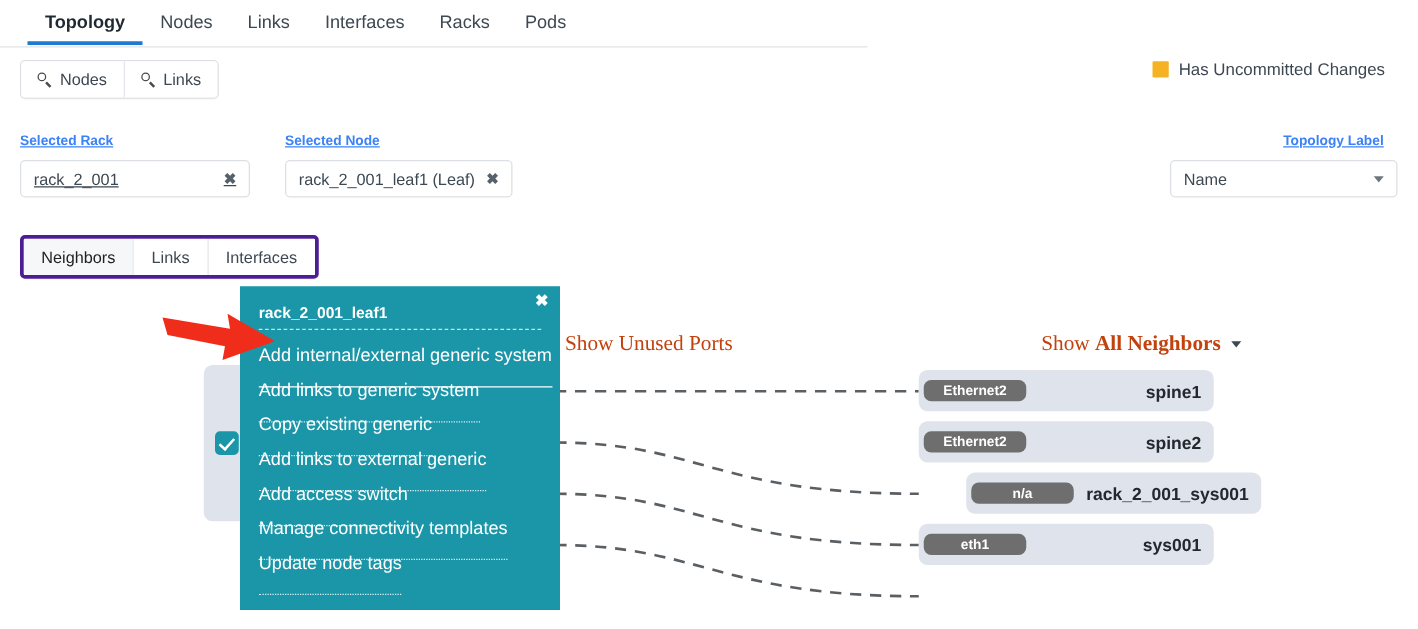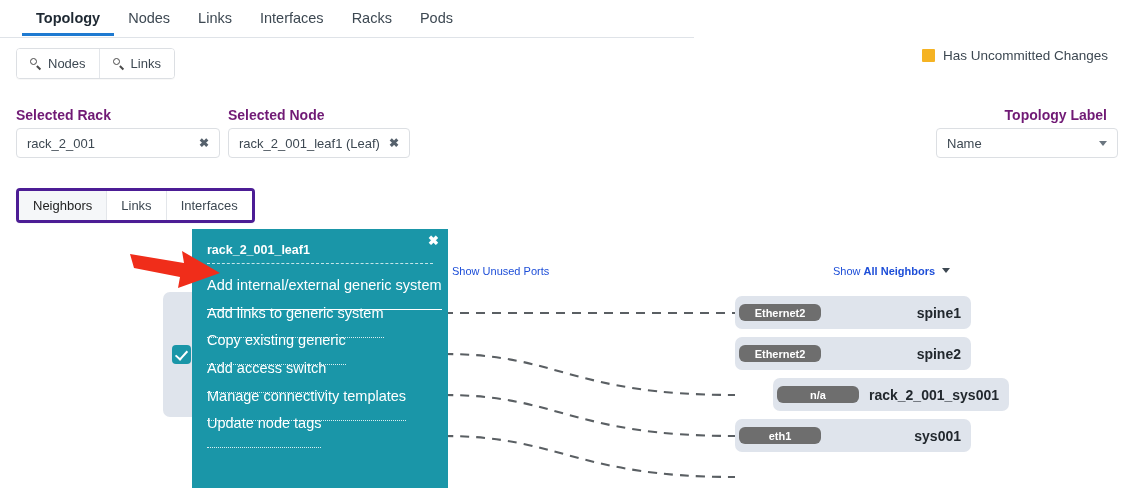--- a/index.html
+++ b/index.html
@@ -109,23 +109,24 @@
   .legend-swatch {
     width: 13px; height: 13px;
     background: #f5b323;
     border-radius: 1px;
     flex: 0 0 auto;
   }
 
   
   .field-label {
     position: absolute;
-    font-size: 14px;
-    font-weight: bold;
-    color: #701a75;
+    font-size: 11px;
+    font-weight: bold;
+    color: #3b82f6;
+    text-decoration: underline;
   }
   .select-box {
     position: absolute;
     height: 30px;
     border: 1px solid #dcdfe3;
     border-radius: 4px;
     background: #fff;
     display: flex;
     align-items: center;
     box-sizing: border-box;
@@ -176,24 +177,25 @@
   
   .canvas {
     position: absolute;
     left: 0; top: 228px;
     width: 1134px;
     height: 275px;
     overflow: hidden;
   }
   .canvas-link {
     position: absolute;
-    font-size: 11px;
-    color: #1d4ed8;
-    cursor: pointer;
-    white-space: nowrap;
+    font-size: 17px;
+    color: #c2410c;
+    cursor: pointer;
+    white-space: nowrap;
+    font-family: Liberation Serif, serif;
   }
   .canvas-link b { font-weight: bold; }
 
   
   .node-box {
     position: absolute;
     left: 163px; top: 64px;
     width: 135px;
     height: 125px;
     background: #dfe4ec;
@@ -346,21 +348,21 @@
     <span>Links</span>
   </div>
 </div>
 
 <div class="legend">
   <span class="legend-swatch"></span>
   <span>Has Uncommitted Changes</span>
 </div>
 
 <div class="field-label" style="left:16px; top:107px;">Selected Rack</div>
-<div class="select-box" style="left:16px; top:128px; width:204px;">
+<div class="select-box" style="left:16px; top:128px; width:184px;text-decoration:underline;">
   <span class="val">rack_2_001</span>
   <span class="clear-x">✖</span>
 </div>
 
 <div class="field-label" style="left:228px; top:107px;">Selected Node</div>
 <div class="select-box" style="left:228px; top:128px; width:182px;">
   <span class="val">rack_2_001_leaf1 (Leaf)</span>
   <span class="clear-x">✖</span>
 </div>
 
@@ -416,20 +418,21 @@
     <span class="neighbor-name">sys001</span>
   </div>
 </div>
 
 <div class="ctx-popup">
   <div class="ctx-close">✖</div>
   <div class="ctx-title">rack_2_001_leaf1</div>
   <div class="ctx-item hovered"><span>Add internal/external generic system</span></div>
   <div class="ctx-item"><span>Add links to generic system</span></div>
   <div class="ctx-item"><span>Copy existing generic</span></div>
+  <div class="ctx-item"><span>Add links to external generic</span></div>
   <div class="ctx-item"><span>Add access switch</span></div>
   <div class="ctx-item"><span>Manage connectivity templates</span></div>
   <div class="ctx-item"><span>Update node tags</span></div>
 </div>
 
 <svg class="annot-arrow" viewBox="0 0 96 46">
   <path d="M2 8 L56 17 L54 5 L92 27 L50 42 L52 31 L6 22 Z" fill="#f02d1a"></path>
 </svg>
 
 </body></html>

